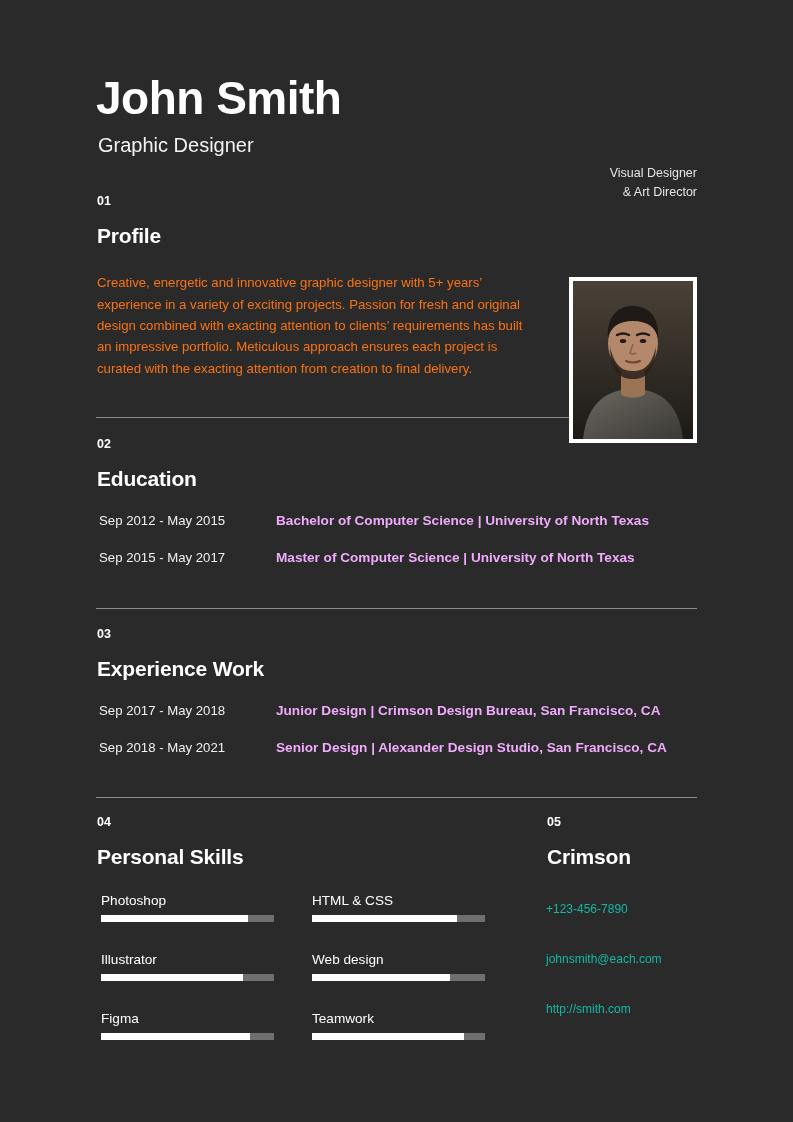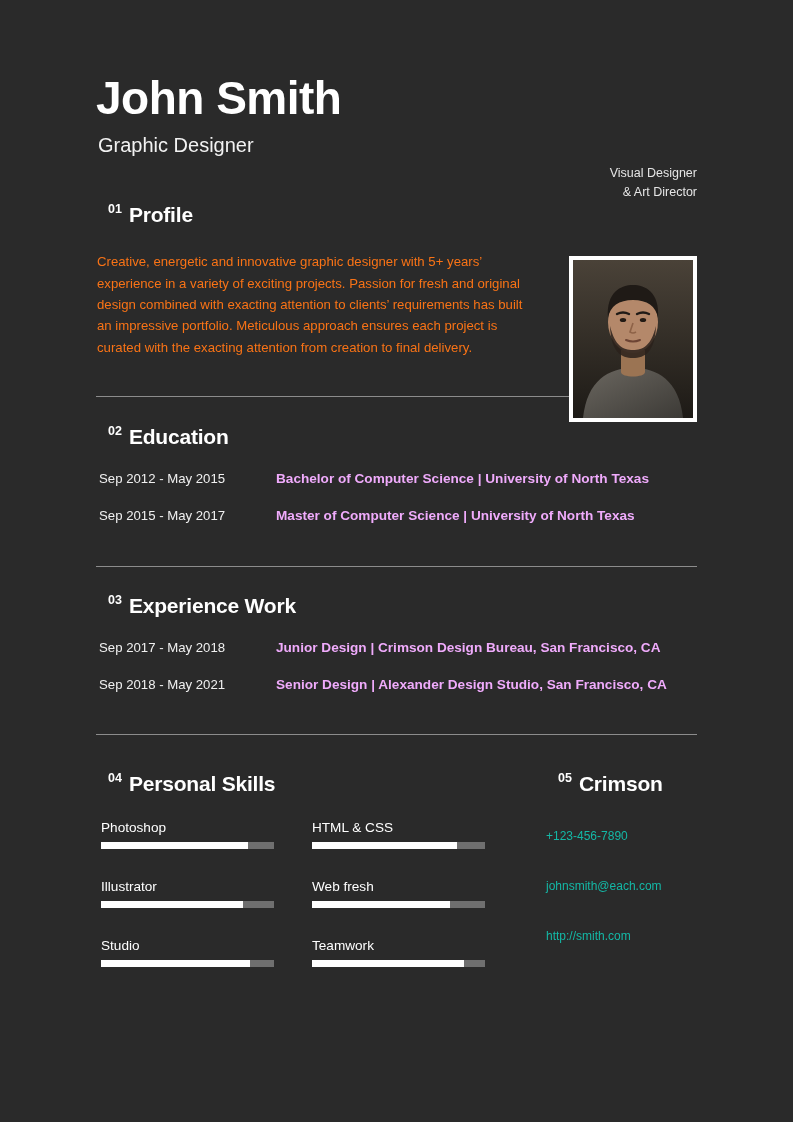--- a/index.html
+++ b/index.html
@@ -55,21 +55,22 @@
     font-size: 12.5px;
     line-height: 1.55;
     color: #e5e5e5;
   }
 
   
   .section-head {
     display: flex;
     align-items: baseline;
     gap: 7px;
-    margin: 12px;
+    margin: 1px;
+    flex-direction: column;
   }
   .sec-num {
     font-size: 12.5px;
     font-weight: bold;
     color: #ffffff;
     position: relative;
     top: -9px;
   }
   .sec-title {
     font-size: 21px;
@@ -283,36 +284,36 @@
                 <div class="bar-fill" style="width:85%"></div>
               </div>
             </div>
             <div class="skill">
               <div class="skill-label">Illustrator</div>
               <div class="bar-track">
                 <div class="bar-fill" style="width:82%"></div>
               </div>
             </div>
             <div class="skill">
-              <div class="skill-label">Studio</div>
+              <div class="skill-label">Figma</div>
               <div class="bar-track">
                 <div class="bar-fill" style="width:86%"></div>
               </div>
             </div>
           </div>
 
           <div class="skill-column">
             <div class="skill">
               <div class="skill-label">HTML &amp; CSS</div>
               <div class="bar-track">
                 <div class="bar-fill" style="width:84%"></div>
               </div>
             </div>
             <div class="skill">
-              <div class="skill-label">Web fresh</div>
+              <div class="skill-label">Web design</div>
               <div class="bar-track">
                 <div class="bar-fill" style="width:80%"></div>
               </div>
             </div>
             <div class="skill">
               <div class="skill-label">Teamwork</div>
               <div class="bar-track">
                 <div class="bar-fill" style="width:88%"></div>
               </div>
             </div>

